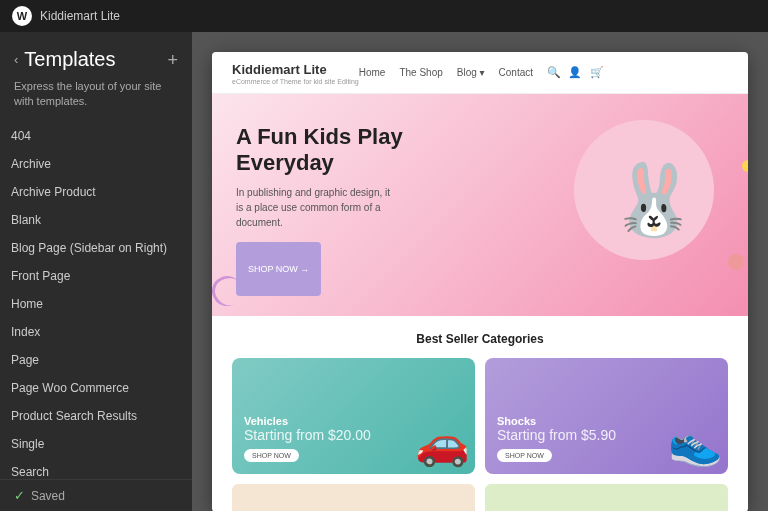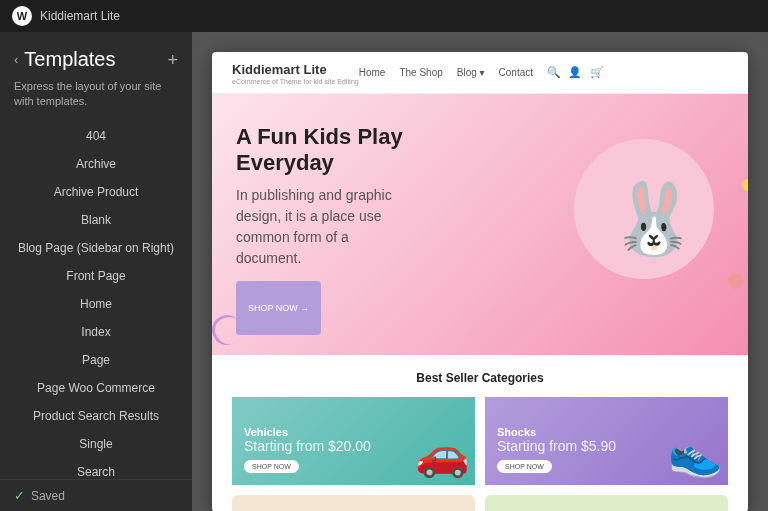--- a/index.html
+++ b/index.html
@@ -91,26 +91,25 @@
       padding: 0 14px 12px;
       line-height: 1.4;
     }
 
     .sidebar-list {
       overflow-y: auto;
       flex: 1;
     }
 
     .sidebar-item {
-      padding: 5px 3px;
+      padding: 5px 11px;
       color: #ccc;
       font-size: 12px;
       cursor: pointer;
       line-height: 1.5;
-      text-align: center;
     }
 
     .sidebar-footer {
       padding: 8px 14px;
       border-top: 1px solid #3a3a3a;
       display: flex;
       align-items: center;
       gap: 6px;
       color: #aaa;
       font-size: 12px;
@@ -200,21 +199,21 @@
 
     .hero-title {
       font-size: 22px;
       font-weight: 800;
       color: #222;
       line-height: 1.2;
       margin-bottom: 8px;
     }
 
     .hero-desc {
-      font-size: 14px;
+      font-size: 10px;
       color: #555;
       line-height: 1.5;
       max-width: 160px;
       margin-bottom: 12px;
     }
 
     .hero-btn {
       background: #b39ddb;
       color: #fff;
       border: none;
@@ -317,23 +316,23 @@
       margin-bottom: 12px;
     }
 
     .categories-grid {
       display: grid;
       grid-template-columns: 1fr 1fr;
       gap: 10px;
     }
 
     .cat-card {
-      border-radius: 0;
+      border-radius: 8px;
       padding: 12px;
-      height: 88px;
+      height: 116px;
       position: relative;
       overflow: hidden;
       display: flex;
       flex-direction: column;
       justify-content: flex-end;
     }
 
     .cat-card-vehicles {
       background: linear-gradient(135deg, #80cbc4, #4db6ac);
     }

